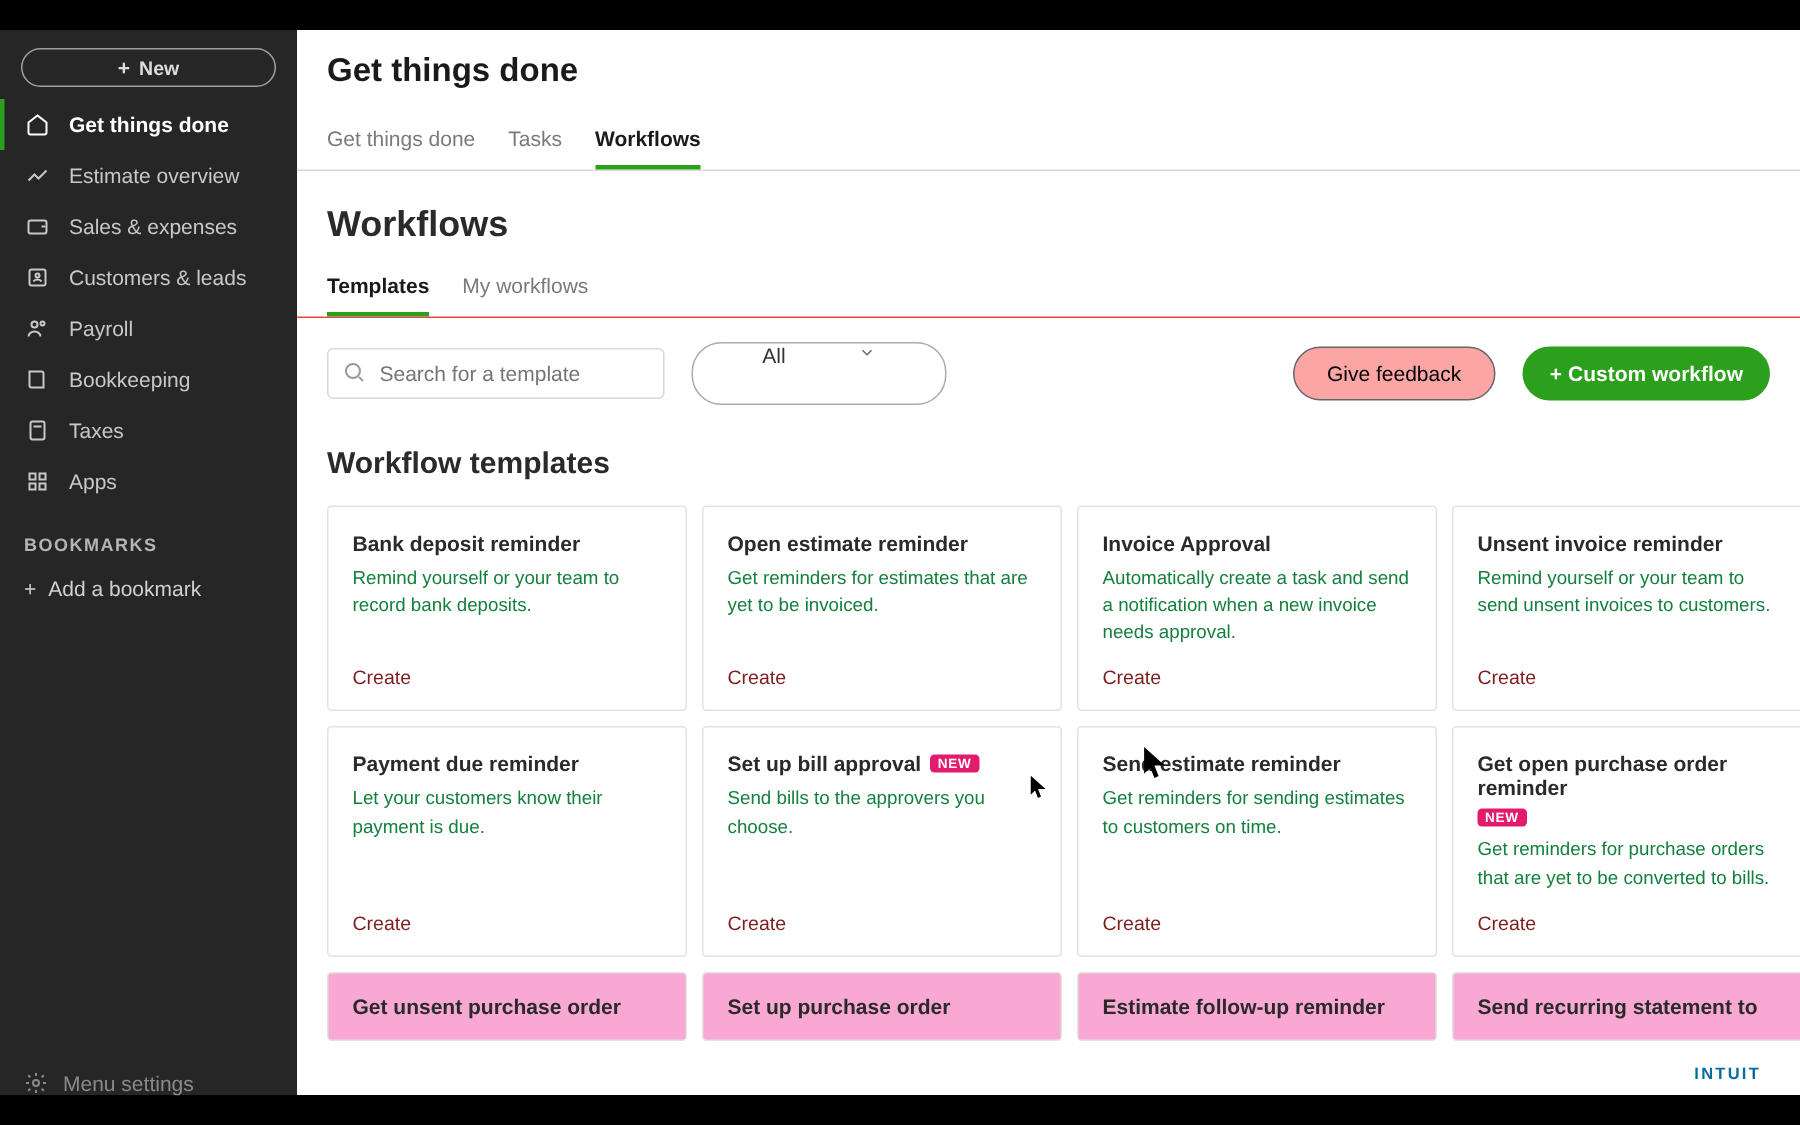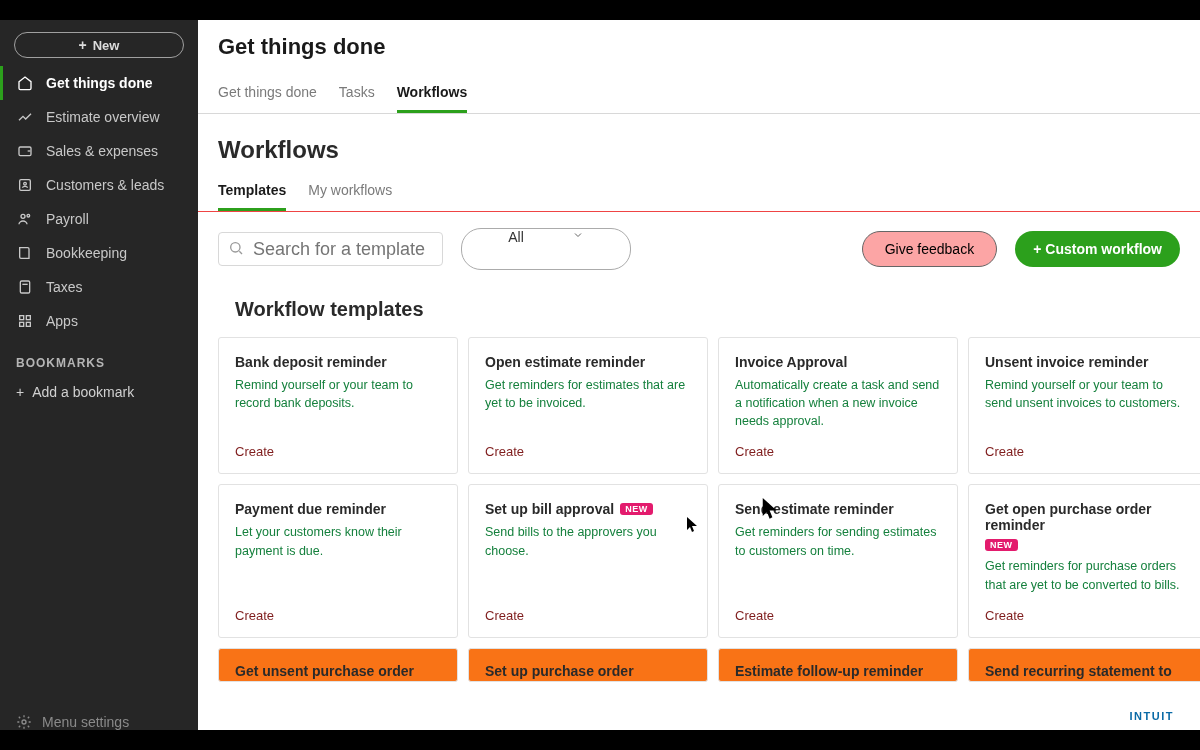--- a/index.html
+++ b/index.html
@@ -21,36 +21,36 @@
 .menu-settings { display: flex; align-items: center; gap: 10px; padding: 10px 16px 0; font-size: 14px; color: #8a8a8a; }
 .content { flex: 1; background: #fff; overflow: hidden; position: relative; }
 .page-title { font-size: 22px; font-weight: 700; color: #1a1a1a; padding: 14px 0 14px 8px; margin-left: 12px; }
 .tabs-primary { display: flex; gap: 22px; padding: 0 20px; border-bottom: 1px solid #d8d8d8; }
 .tab-p { font-size: 14px; color: #7a7a7a; padding: 10px 0 10px; cursor: pointer; }
 .tab-p.active { color: #1a1a1a; font-weight: 700; border-bottom: 3px solid #2ca01c; }
 .section-title { font-size: 24px; font-weight: 700; color: #2a2a2a; padding: 22px 20px 8px; }
 .tabs-secondary { display: flex; gap: 22px; padding: 0 20px; border-bottom: 1px solid #ef4444; }
 .toolbar { display: flex; align-items: center; gap: 18px; padding: 16px 20px 10px; }
 .search-box { position: relative; width: 225px; }
-.search-box input { width: 100%; height: 34px; border: 1px solid #d8d8d8; border-radius: 4px; padding: 0 10px 0 34px; font-size: 18px; color: #333; }
+.search-box input { width: 100%; height: 34px; border: 1px solid #d8d8d8; border-radius: 4px; padding: 0 10px 0 34px; font-size: 14px; color: #333; }
 .search-box .sicon { position: absolute; left: 10px; top: 8px; color: #999; }
 .filter-dd { width: 170px; height: 42px; border: 1px solid #ababab; border-radius: 20px; display: flex; align-items: flex-start; justify-content: center; gap: 48px; font-size: 14px; cursor: pointer; color: #333; }
 .filter-dd .chev { color: #666; }
 .toolbar-spacer { flex: 1; }
 .give-feedback { height: 36px; padding: 0 22px; border: 1px solid #666; border-radius: 20px; background: #fca5a5; font-size: 14px; font-weight: 500; cursor: pointer; }
 .custom-workflow { height: 36px; padding: 0 18px; border: none; border-radius: 20px; background: #2ca01c; color: #fff; font-size: 14px; font-weight: 600; cursor: pointer; display: inline-flex; align-items: center; gap: 4px; }
-.templates-title { font-size: 20px; font-weight: 700; color: #2a2a2a; padding: 18px 20px 16px; margin-left: 17px; }
+.templates-title { font-size: 20px; font-weight: 700; color: #2a2a2a; padding: 18px 20px 16px; }
 .cards { display: grid; grid-template-columns: repeat(4, 240px); gap: 10px; padding: 0 20px; }
 .card { border: 1px solid #e2e2e2; border-radius: 3px; padding: 16px 16px 14px; display: flex; flex-direction: column; min-height: 132px; background: #fff; }
 .card-title { font-size: 14px; font-weight: 700; color: #2a2a2a; margin-bottom: 6px; display: flex; align-items: center; gap: 6px; flex-wrap: wrap; }
 .card-desc { font-size: 12.5px; color: #15803d; line-height: 1.45; flex: 1; }
 .card-create { font-size: 13px; color: #7f1d1d; margin-top: 14px; cursor: pointer; }
 .badge-new { display: inline-block; background: #e31b6d; color: #fff; font-size: 9px; font-weight: 700; padding: 1px 5px; border-radius: 3px; letter-spacing: 0.5px; }
 .cards-row3 { display: grid; grid-template-columns: repeat(4, 240px); gap: 10px; padding: 10px 20px 0; }
-.card-partial { border: 1px solid #e2e2e2; border-radius: 3px; padding: 14px 16px 0; background: #f97316; height: 34px; overflow: hidden; text-align: right; }
+.card-partial { border: 1px solid #e2e2e2; border-radius: 3px; padding: 14px 16px 0; background: #f9a8d4; height: 46px; overflow: hidden; text-align: right; }
 .card-partial .card-title { margin-bottom: 0; }
 .intuit-mark { position: absolute; right: 26px; bottom: 8px; font-size: 11px; font-weight: 800; color: #0a6aa6; letter-spacing: 1.5px; }
 .cursor { position: absolute; pointer-events: none; }
 svg { display: block; }
 </style>
 </head>
 <body>
 
 <div class="letterbox-top"></div>
 <div class="app">

